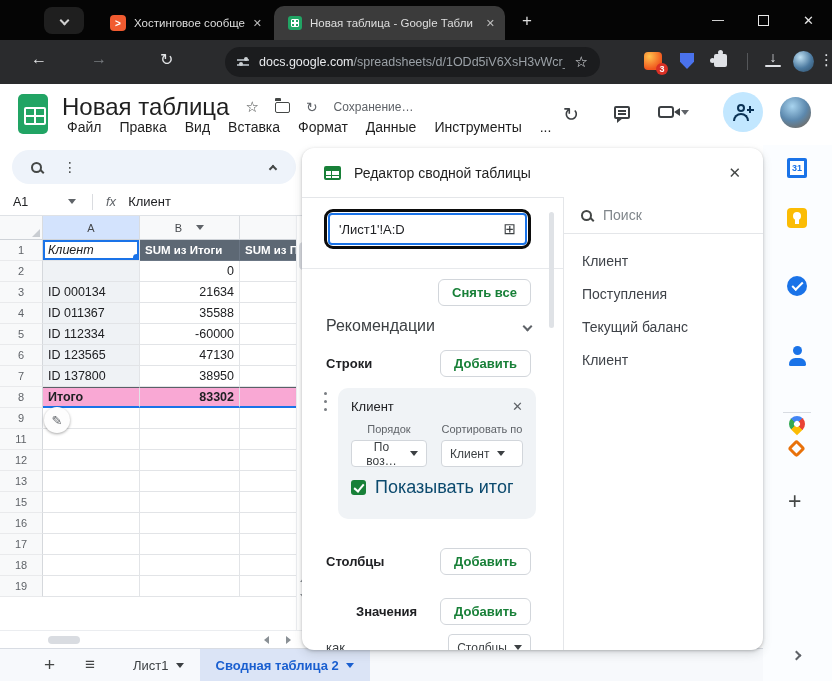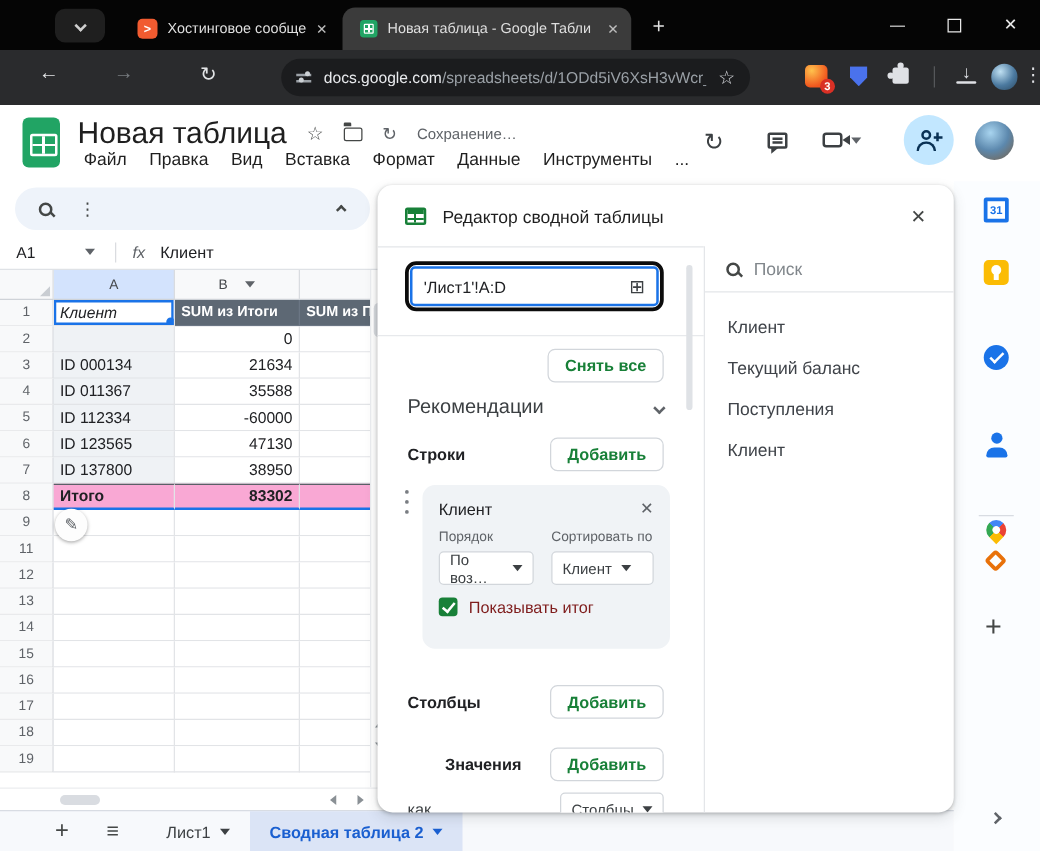--- a/index.html
+++ b/index.html
@@ -166,27 +166,27 @@
   .sec-rows { top:152px; } .sec-cols { top:350px; } .sec-vals { top:400px;margin-left:30px; }
   .as-row { position:absolute; left:24px; right:32px; top:436px; display:flex; align-items:center; }
   .as-label { flex:1; font-size:13px; color:#3c4043; }
   .pselect { display:inline-flex; align-items:center; height:27px; background:#fff; border:1px solid #d2d6db; border-radius:4px; padding:0 8px; gap:7px; font-size:12px; color:#3c4043; }
   .pselect .tri { border-top-color:#3c4043; }
 
   .field-card { position:absolute; left:36px; top:190px; width:198px; height:131px; background:#f0f3f6; border-radius:10px; padding:11px 13px; }
   .fc-head { display:flex; align-items:center; }
   .fc-title { flex:1; font-size:13px; font-weight:500; color:#202124; }
   .fc-x { font-size:13px; color:#5f6368; }
-  .fc-form { display:flex; gap:14px; margin-top:9px; align-items:flex-start; }
+  .fc-form { display:flex; gap:14px; margin-top:9px; align-items:flex-start;text-align:center; }
   .fc-col { display:flex; flex-direction:column; gap:4px; }
   .fc-lbl { font-size:11px; color:#5f6368; line-height:13px; }
   .fc-check-row { display:flex; align-items:center; gap:9px; margin-top:10px; }
   .checkbox { width:15px; height:15px; background:#188038; border-radius:3px; position:relative; }
   .checkbox::after { content:""; position:absolute; left:5px; top:2px; width:4px; height:8px; border:solid #fff; border-width:0 2px 2px 0; transform:rotate(40deg); }
-  .fc-check-lbl { font-size:13px; color:#7f1d1d; }
+  .fc-check-lbl { font-size:18px; color:#0c4a6e; }
   .drag-dots { position:absolute; left:22px; top:194px; display:flex; flex-direction:column; gap:5px; }
   .drag-dots i { width:3px; height:3px; border-radius:50%; background:#797d82; }
   .pl-thumb { position:absolute; left:247px; top:14px; width:5px; height:116px; border-radius:3px; background:#dfe2e6; }
 
   .search-row { height:37px; border-bottom:1px solid #e4e6e9; display:flex; align-items:center; padding:0 17px; gap:11px; }
   .search-ph { font-size:14px; color:#80868b; }
   .fields-list { padding:10px 0 0 18px; }
   .field-item { height:33px; display:flex; align-items:center; font-size:14px; color:#3f4349; }
 
   
@@ -411,26 +411,20 @@
             <div class="gc"></div>
           </div>
 
           <div class="gr k-empty">
             <div class="gn">13</div>
             <div class="ga"></div>
             <div class="gb"></div>
             <div class="gc"></div>
           </div>
 
-          <div class="gr k-empty">
-            <div class="gn">14</div>
-            <div class="ga"></div>
-            <div class="gb"></div>
-            <div class="gc"></div>
-          </div>
 
           <div class="gr k-empty">
             <div class="gn">15</div>
             <div class="ga"></div>
             <div class="gb"></div>
             <div class="gc"></div>
           </div>
 
           <div class="gr k-empty">
             <div class="gn">16</div>
@@ -548,22 +542,22 @@
           </div>
           <div class="pl-thumb"></div>
         </div>
         <div class="pright">
           <div class="search-row">
             <span class="mag"></span>
             <span class="search-ph">Поиск</span>
           </div>
           <div class="fields-list">
             <div class="field-item">Клиент</div>
+              <div class="field-item">Поступления</div>
               <div class="field-item">Текущий баланс</div>
-              <div class="field-item">Поступления</div>
               <div class="field-item">Клиент</div>
           </div>
         </div>
       </div>
     </div>
 
     <div class="sidebar">
       <div class="si si-cal">
           <span class="inner">31</span>
         </div>

